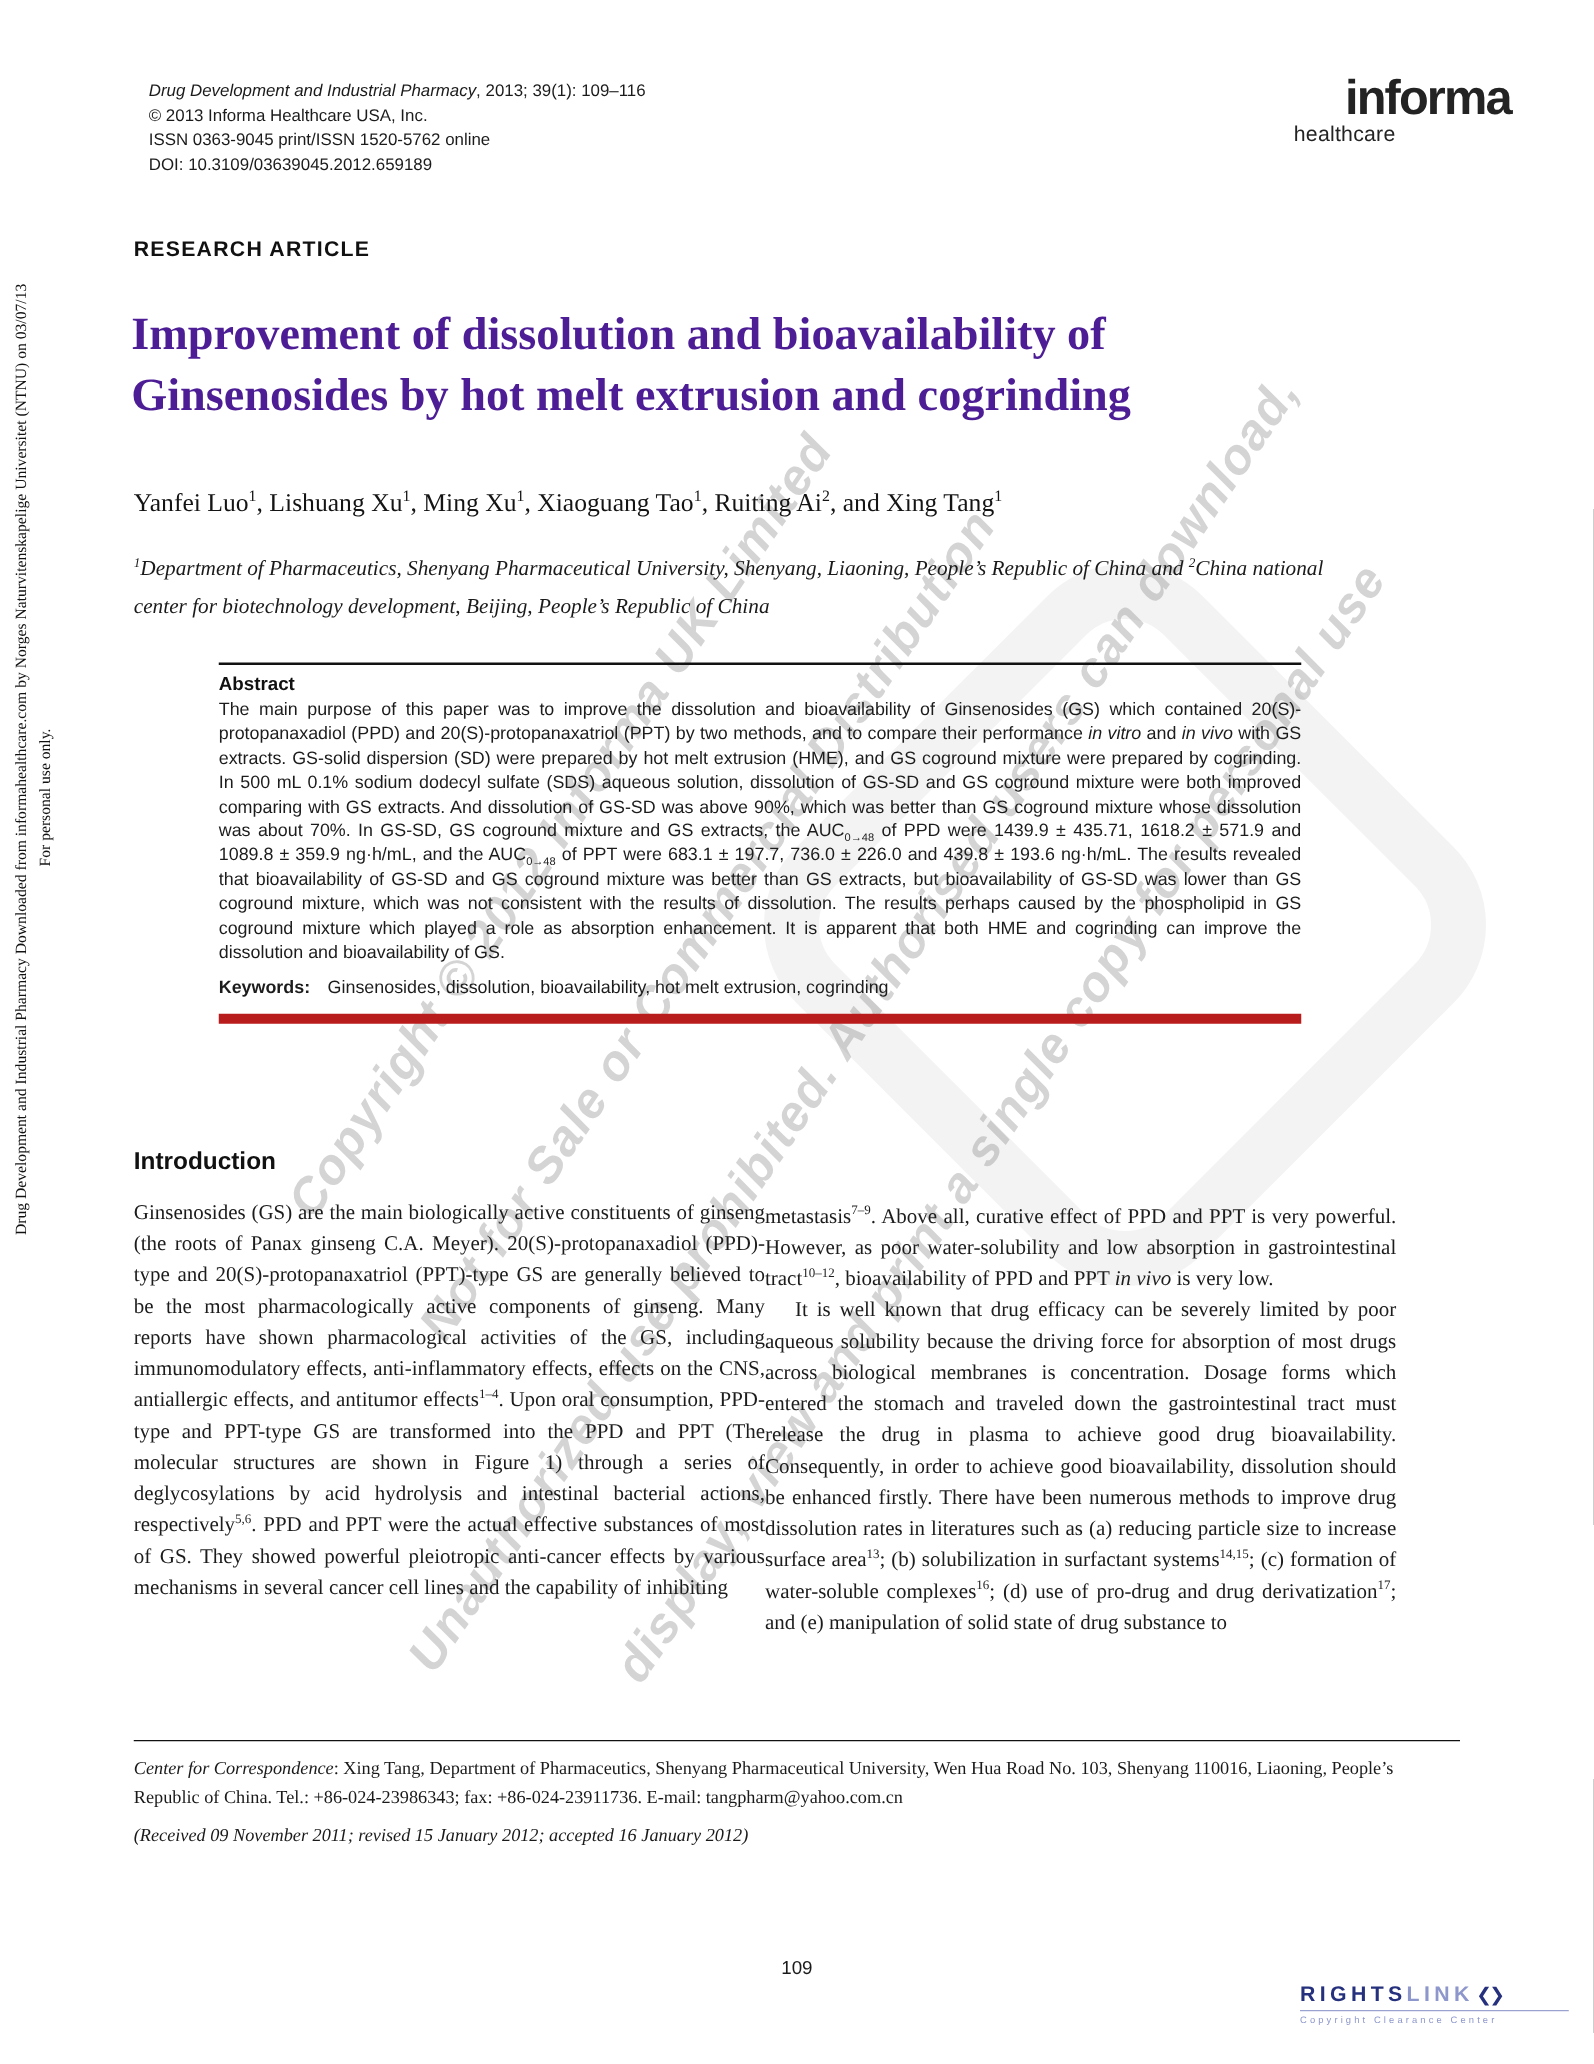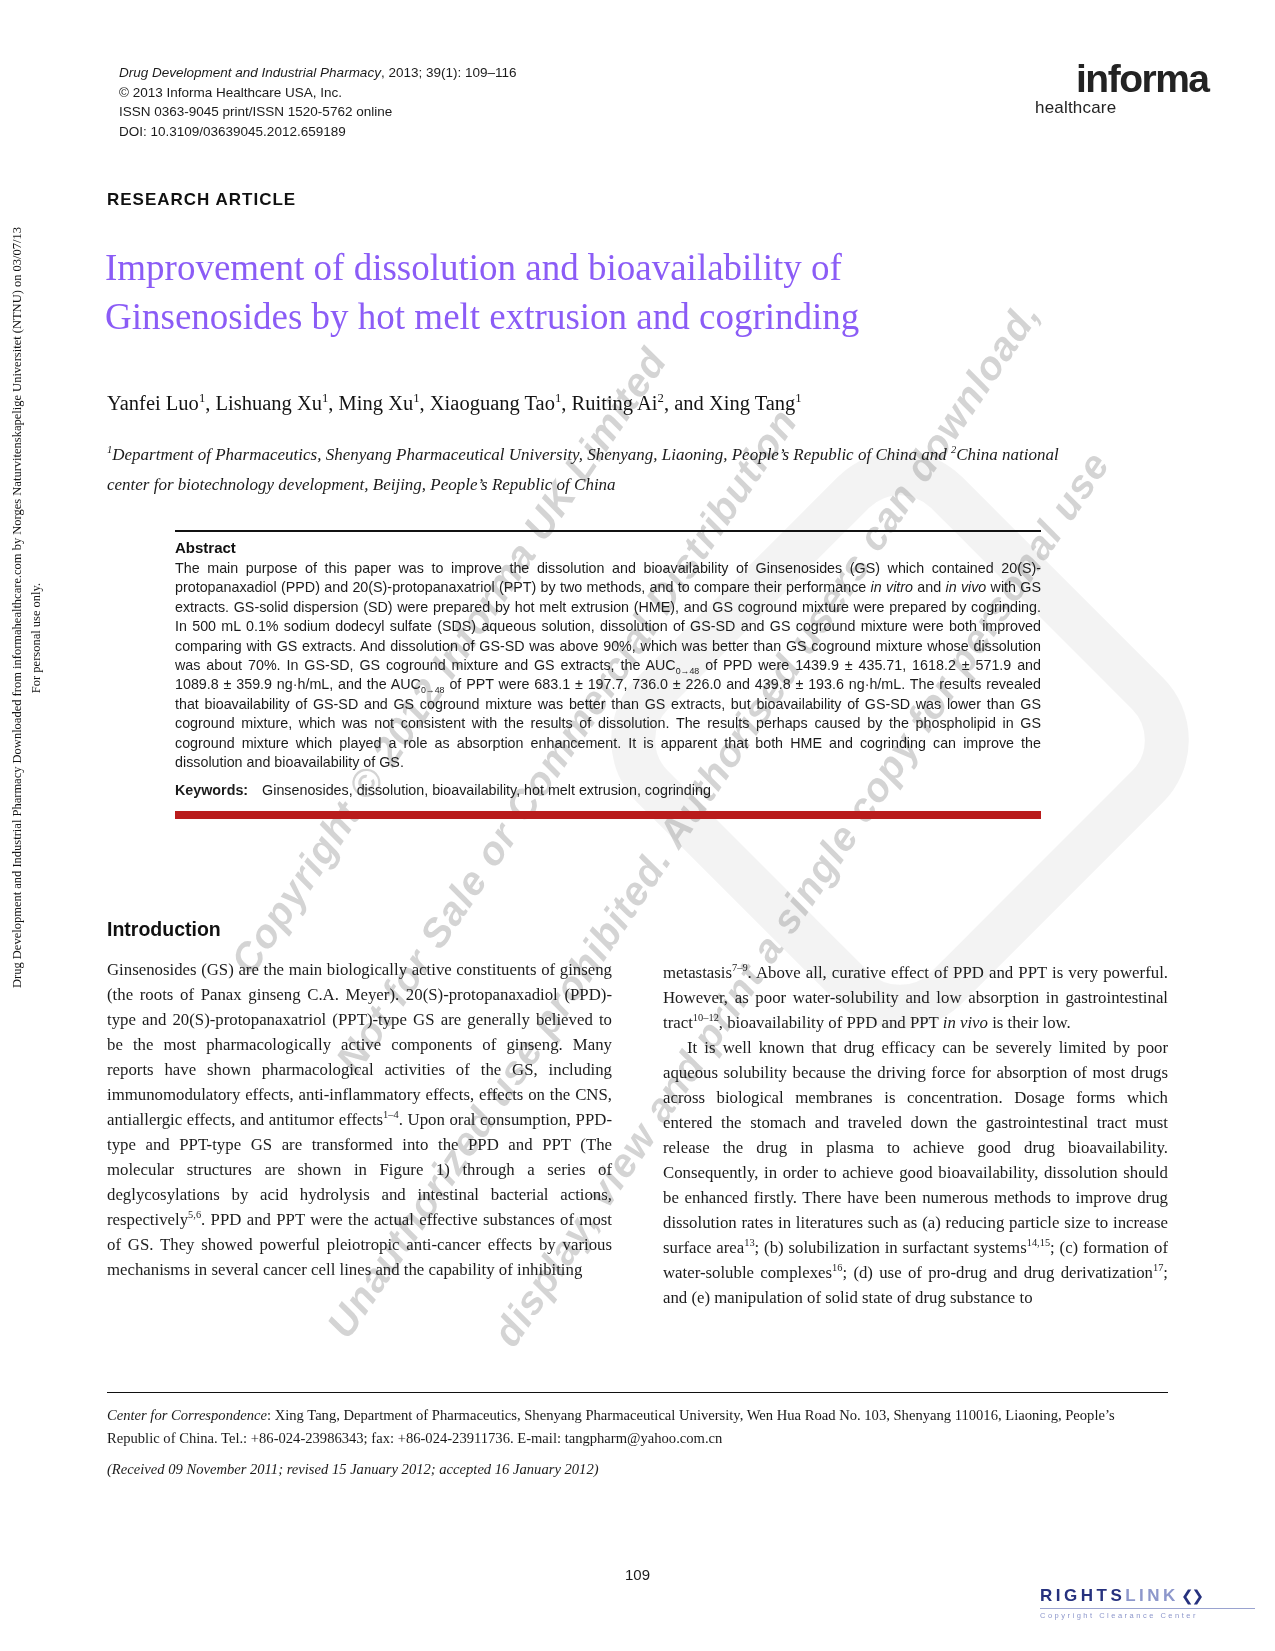--- a/index.html
+++ b/index.html
@@ -47,21 +47,21 @@
   .logo { position:absolute; left:1032px; top:58px; font-family:"Liberation Sans", sans-serif; color:#232323; }
   .logo-name { font-size:39px; font-weight:bold; letter-spacing:-1.5px; line-height:42px;margin-left:44px; }
   .logo-tag  { font-size:17px; letter-spacing:0.2px; margin-left:3px; margin-top:-2px; }
 
   .kicker {
     position:absolute; left:107px; top:190px;
     font-family:"Liberation Sans", sans-serif; font-weight:bold; font-size:17px; letter-spacing:1px; color:#111;
   }
   .title {
     position:absolute; left:105px; top:243px; width:930px;
-    font-size:37px; line-height:49px; color:#8b5cf6; font-weight:normal;
+    font-size:37px; line-height:49px; color:#4c1d95; font-weight:bold;
   }
   .authors {
     position:absolute; left:107px; top:392px; width:1000px;
     font-size:20.5px; color:#141414;
   }
   .affiliations {
     position:absolute; left:107px; top:440px; width:990px;
     font-size:17px; font-style:italic; line-height:30px; color:#1a1a1a;
   }
 
@@ -72,21 +72,21 @@
     font-family:"Liberation Sans", sans-serif; padding:7px 0 13px 0;
   }
   .abstract h2 { font-size:15px; font-weight:bold; color:#111; margin-bottom:3px; }
   .abstract .abs-body { font-size:14.3px; line-height:19.4px; text-align:justify; color:#1c1c1c; }
   .abstract .abs-keywords { margin-top:10px; font-size:14.3px; color:#1c1c1c; }
   .abstract .abs-keywords .kw-label { font-weight:bold; margin-right:14px; }
 
   
   .columns {
     position:absolute; left:107px; top:918px; width:1061px; height:472px;
-    display:flex; gap:51px; overflow:hidden;
+    display:flex; overflow:hidden;
   }
   .col { width:505px; }
   .col h2 {
     font-family:"Liberation Sans", sans-serif; font-size:19.5px; font-weight:bold;
     color:#111; margin-bottom:16px;
   }
   .col p { font-size:16.8px; line-height:25px; text-align:justify; color:#1c1c1c; }
   .col-right { padding-top:42px; }
   .p-indent { text-indent:24px; }
 
@@ -159,21 +159,21 @@
         <span class="kw-label">Keywords:</span><span>Ginsenosides, dissolution, bioavailability, hot melt extrusion, cogrinding</span>
       </div>
     </div>
 
     <div class="columns">
       <div class="col col-left">
         <h2>Introduction</h2>
         <p><span>Ginsenosides (GS) are the main biologically active constituents of ginseng (the roots of Panax ginseng C.A. Meyer). 20(S)-protopanaxadiol (PPD)-type and 20(S)-protopanaxatriol (PPT)-type GS are generally believed to be the most pharmacologically active components of ginseng. Many reports have shown pharmacological activities of the GS, including immunomodulatory effects, anti-inflammatory effects, effects on the CNS, antiallergic effects, and antitumor effects</span><sup>1–4</sup><span>. Upon oral consumption, PPD-type and PPT-type GS are transformed into the PPD and PPT (The molecular structures are shown in Figure 1) through a series of deglycosylations by acid hydrolysis and intestinal bacterial actions, respectively</span><sup>5,6</sup><span>. PPD and PPT were the actual effective substances of most of GS. They showed powerful pleiotropic anti-cancer effects by various mechanisms in several cancer cell lines and the capability of inhibiting</span></p>
       </div>
       <div class="col col-right">
-        <p><span>metastasis</span><sup>7–9</sup><span>. Above all, curative effect of PPD and PPT is very powerful. However, as poor water-solubility and low absorption in gastrointestinal tract</span><sup>10–12</sup><span>, bioavailability of PPD and PPT </span><span class="run-i">in vivo</span><span> is their low.</span></p>
+        <p><span>metastasis</span><sup>7–9</sup><span>. Above all, curative effect of PPD and PPT is very powerful. However, as poor water-solubility and low absorption in gastrointestinal tract</span><sup>10–12</sup><span>, bioavailability of PPD and PPT </span><span class="run-i">in vivo</span><span> is very low.</span></p>
         <p class="p-indent"><span>It is well known that drug efficacy can be severely limited by poor aqueous solubility because the driving force for absorption of most drugs across biological membranes is concentration. Dosage forms which entered the stomach and traveled down the gastrointestinal tract must release the drug in plasma to achieve good drug bioavailability. Consequently, in order to achieve good bioavailability, dissolution should be enhanced firstly. There have been numerous methods to improve drug dissolution rates in literatures such as (a) reducing particle size to increase surface area</span><sup>13</sup><span>; (b) solubilization in surfactant systems</span><sup>14,15</sup><span>; (c) formation of water-soluble complexes</span><sup>16</sup><span>; (d) use of pro-drug and drug derivatization</span><sup>17</sup><span>; and (e) manipulation of solid state of drug substance to</span></p>
       </div>
     </div>
 
     <div class="foot">
       <div><span class="run-i">Center for Correspondence</span><span>: Xing Tang, Department of Pharmaceutics, Shenyang Pharmaceutical University, Wen Hua Road No. 103, Shenyang 110016, Liaoning, People’s Republic of China. Tel.: +86-024-23986343; fax: +86-024-23911736. E-mail: tangpharm@yahoo.com.cn</span></div>
       <div class="received">(Received 09 November 2011; revised 15 January 2012; accepted 16 January 2012)</div>
     </div>
 
     <div class="page-num">109</div>

